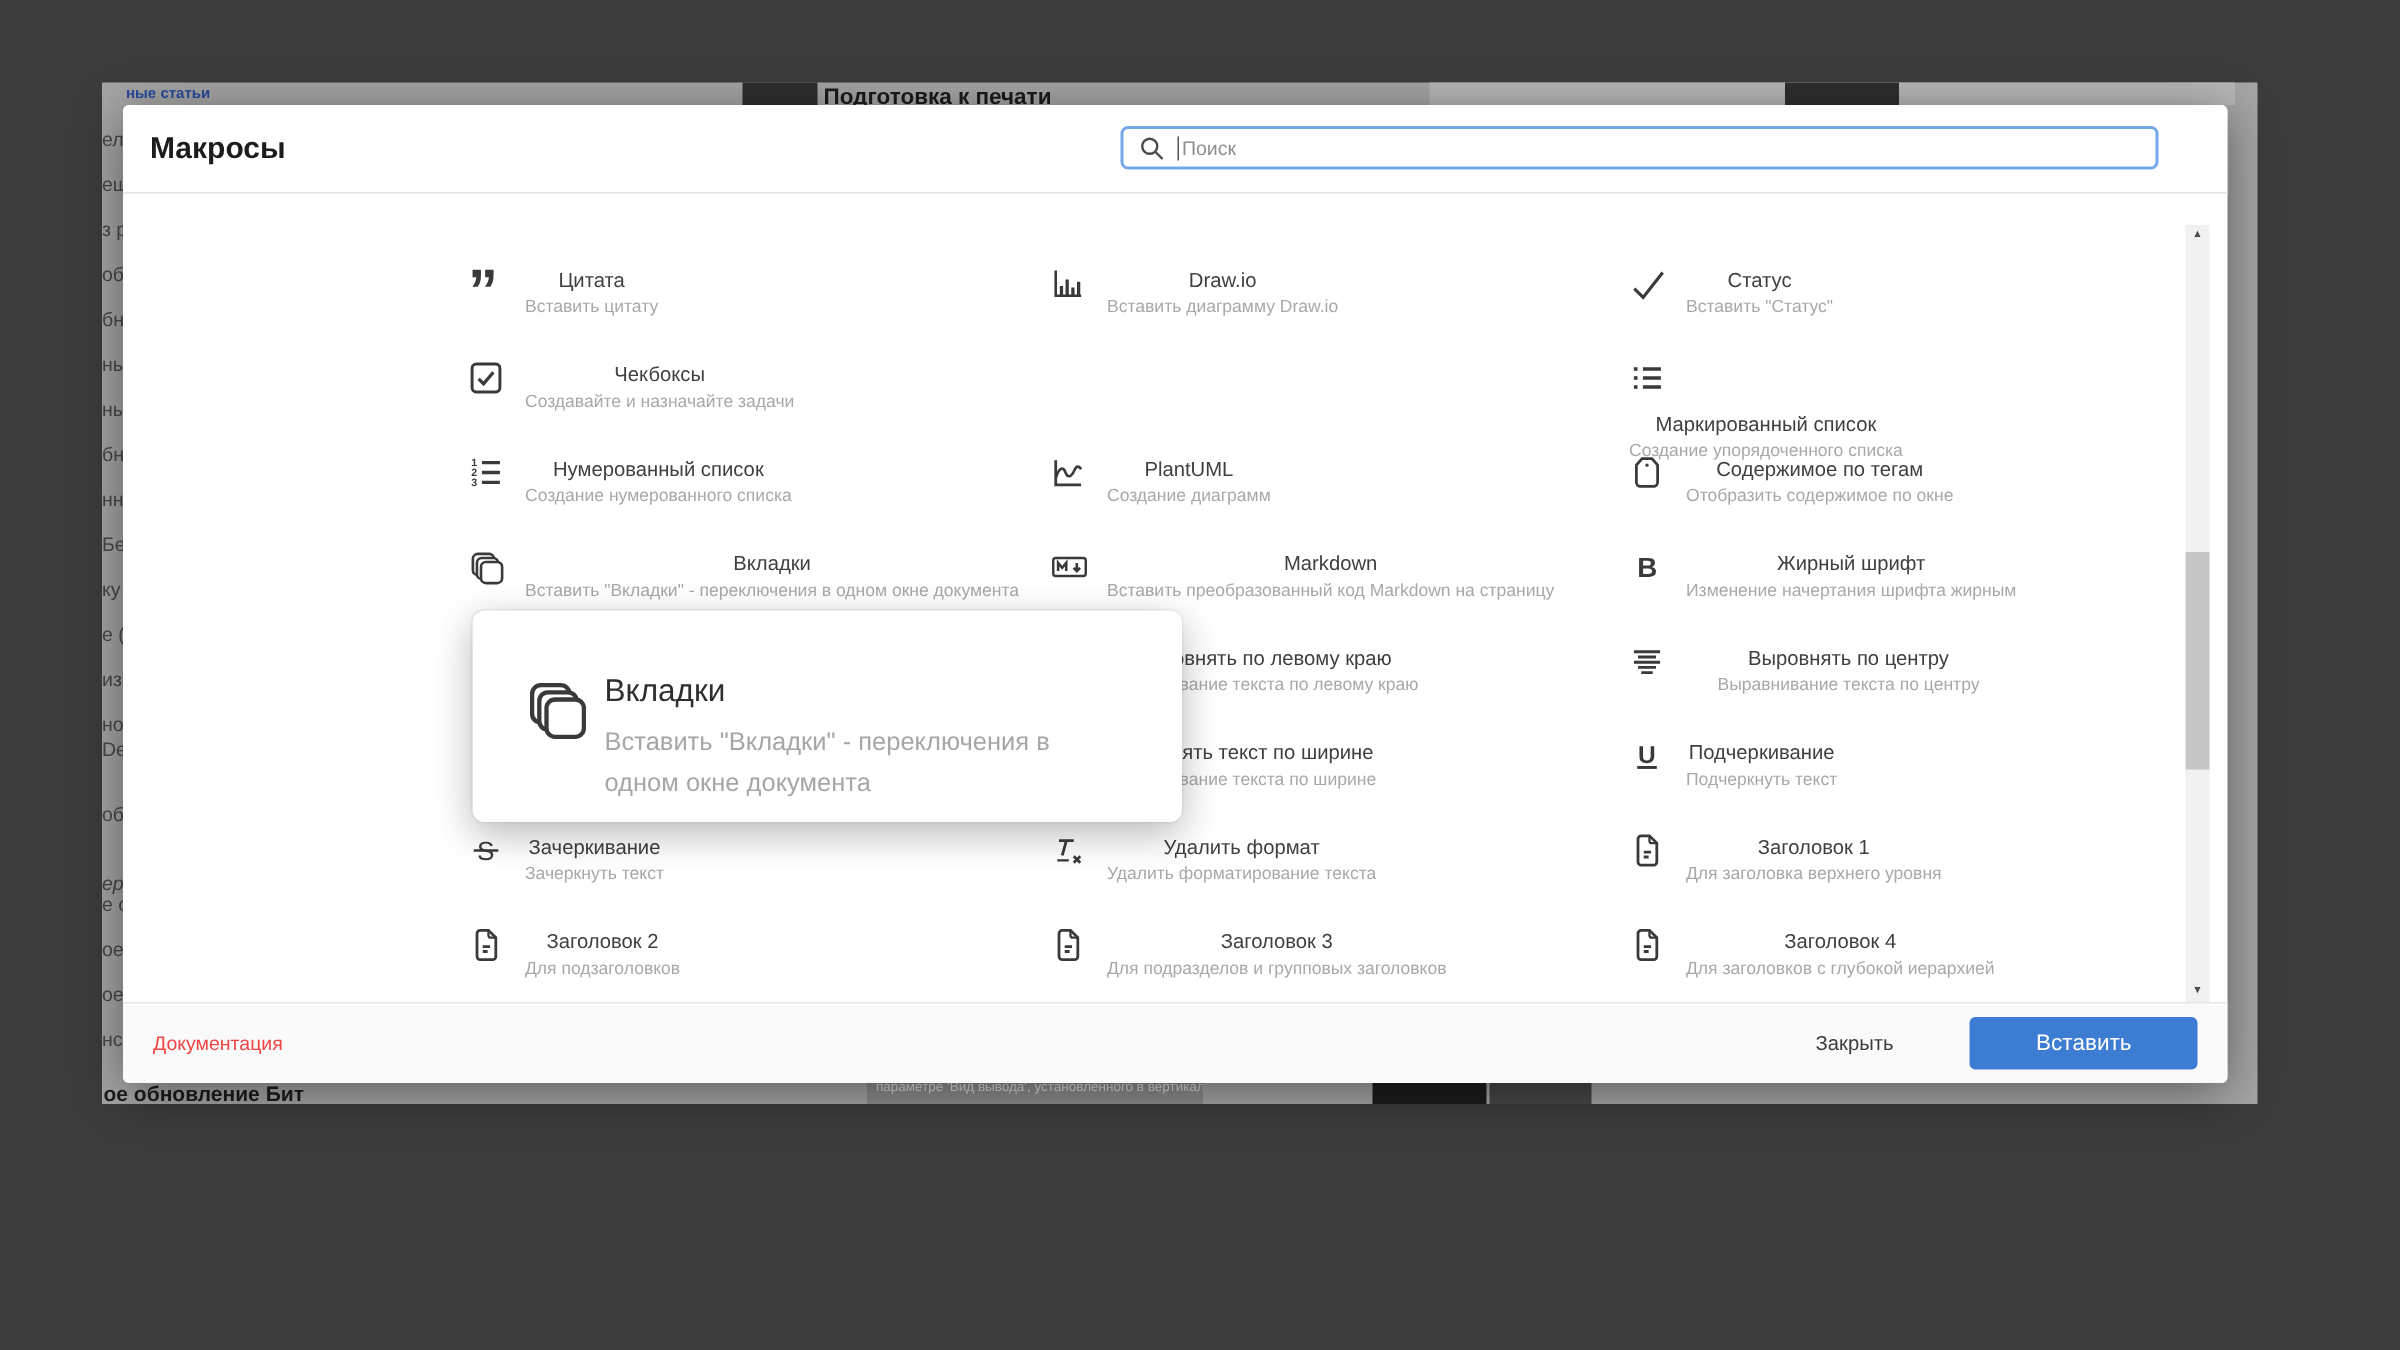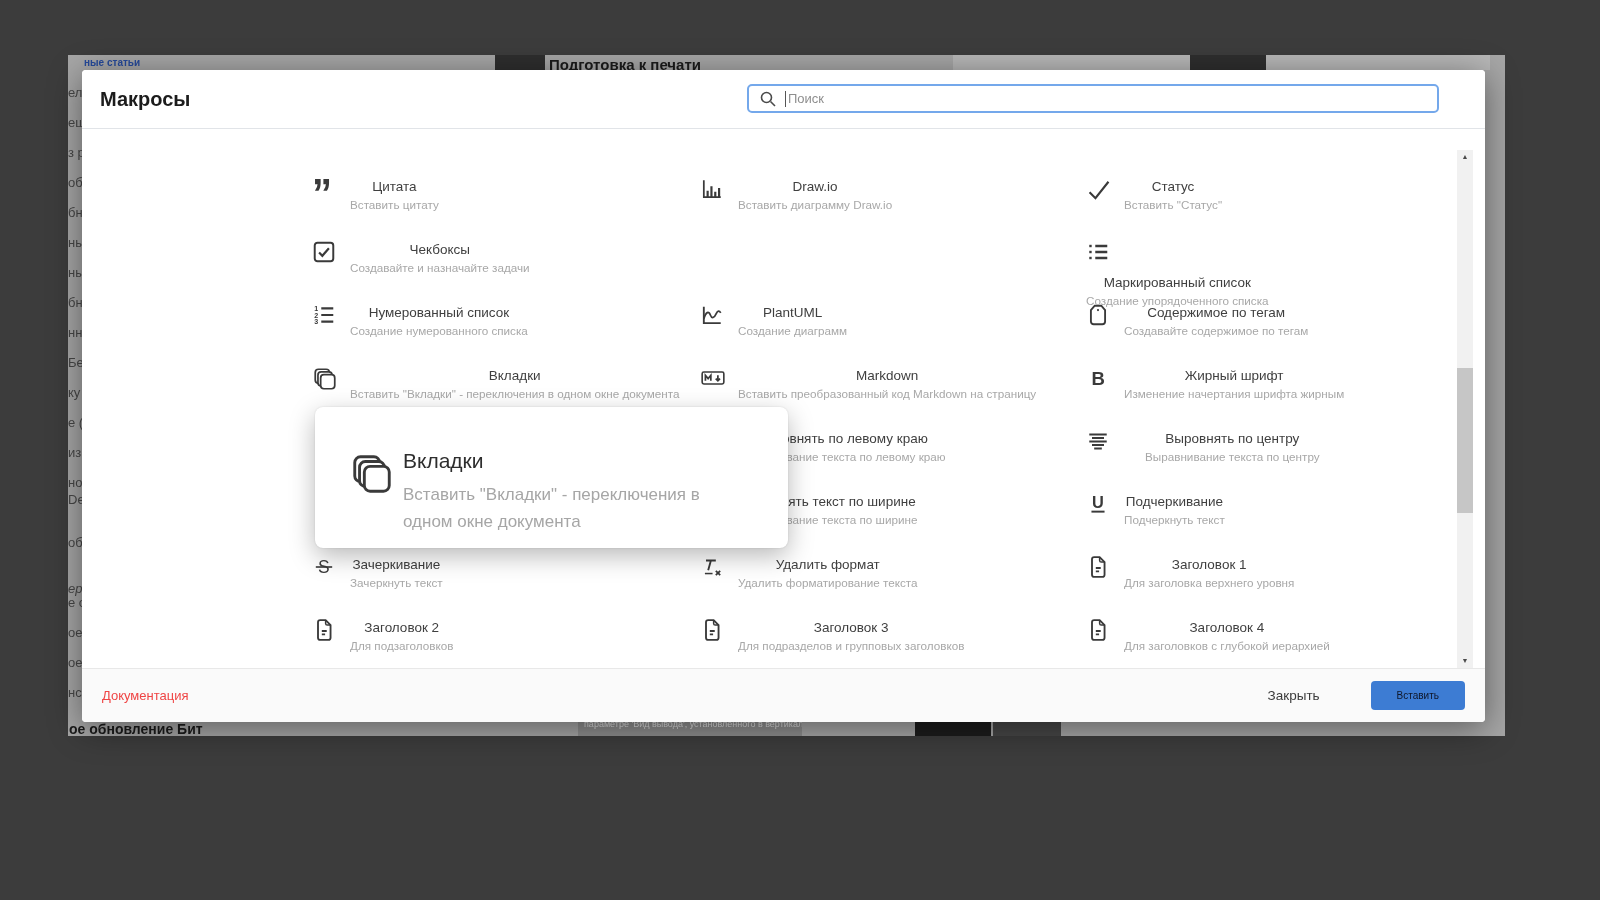--- a/index.html
+++ b/index.html
@@ -51,21 +51,21 @@
   .sb-arrow{position:absolute;left:0;width:16px;height:14px;font-size:7px;color:#4a4a4a;text-align:center;line-height:14px;cursor:pointer;}
   .sb-arrow.up{top:0;}
   .sb-arrow.down{bottom:0;}
   .sb-thumb{position:absolute;left:0;top:218px;width:16px;height:145px;background:#c6c6c6;cursor:pointer;}
   
   .dlg-footer{position:absolute;left:0;right:0;bottom:0;height:54px;background:#fafafa;border-top:1px solid #e8e8e8;
     display:flex;align-items:center;padding:0 20px;box-sizing:border-box;}
   .doc-link{font-size:13px;text-decoration:none;color:#4b7bd1;cursor:pointer;}
   .spacer{flex:1;}
   .btn-close{background:none;border:none;font-size:13.5px;color:#3c3c3c;margin-right:45px;cursor:pointer;font-family:"Liberation Sans",sans-serif;}
-  .btn-insert{background:#3d7cd3;border:none;color:#0f172a;font-size:10px;padding:9px 26px;border-radius:4px;cursor:pointer;font-family:"Liberation Sans",sans-serif;}
+  .btn-insert{background:#3d7cd3;border:none;color:#ffffff;font-size:15px;padding:9px 44px;border-radius:4px;cursor:pointer;font-family:"Liberation Sans",sans-serif;}
 </style>
 </head>
 <body style="background: rgb(60, 60, 60);">
 
 <div class="bd-page"></div>
 <div class="bd-rect r-dark1"></div>
 <div class="bd-rect r-light"></div>
 <div class="bd-rect r-dark2"></div>
 <span class="bd-toplink">ные статьи</span>
 <span class="bd-title">Подготовка к печати</span>
@@ -276,21 +276,21 @@
       </div>
       <div class="macro-item" style="left: 1004px; top: 234px;">
         <span class="macro-icon">
           <svg viewBox="0 0 22 22" width="24" height="24" fill="none" stroke="#3a3a3a" stroke-width="1.7">
             <path d="M8 2.5h6l3.5 4V17a2.5 2.5 0 0 1-2.5 2.5H7A2.5 2.5 0 0 1 4.5 17V6.5L8 2.5z"></path>
             <circle cx="11" cy="6.5" r="1" fill="#3a3a3a" stroke="none"></circle>
           </svg>
         </span>
         <span class="macro-text">
           <span class="macro-title">Содержимое по тегам</span>
-          <span class="macro-sub">Создавайте содержимое по тегам</span>
+          <span class="macro-sub">Отобразить содержимое по окне</span>
         </span>
       </div>
       <div class="macro-item" style="left: 618px; top: 234px;">
         <span class="macro-icon">
           <svg viewBox="0 0 22 22" width="24" height="24" fill="none" stroke="#3a3a3a" stroke-width="1.7">
             <path d="M3.5 3.5v15H19"></path>
             <path d="M3.5 14.5c2-6.5 4.5-7.5 6-3.5 1.3 3.5 3.5 3 5.5-1.5 1.2-2.8 2.8-2.6 4-.5" stroke-width="1.6"></path>
           </svg>
         </span>
         <span class="macro-text">

